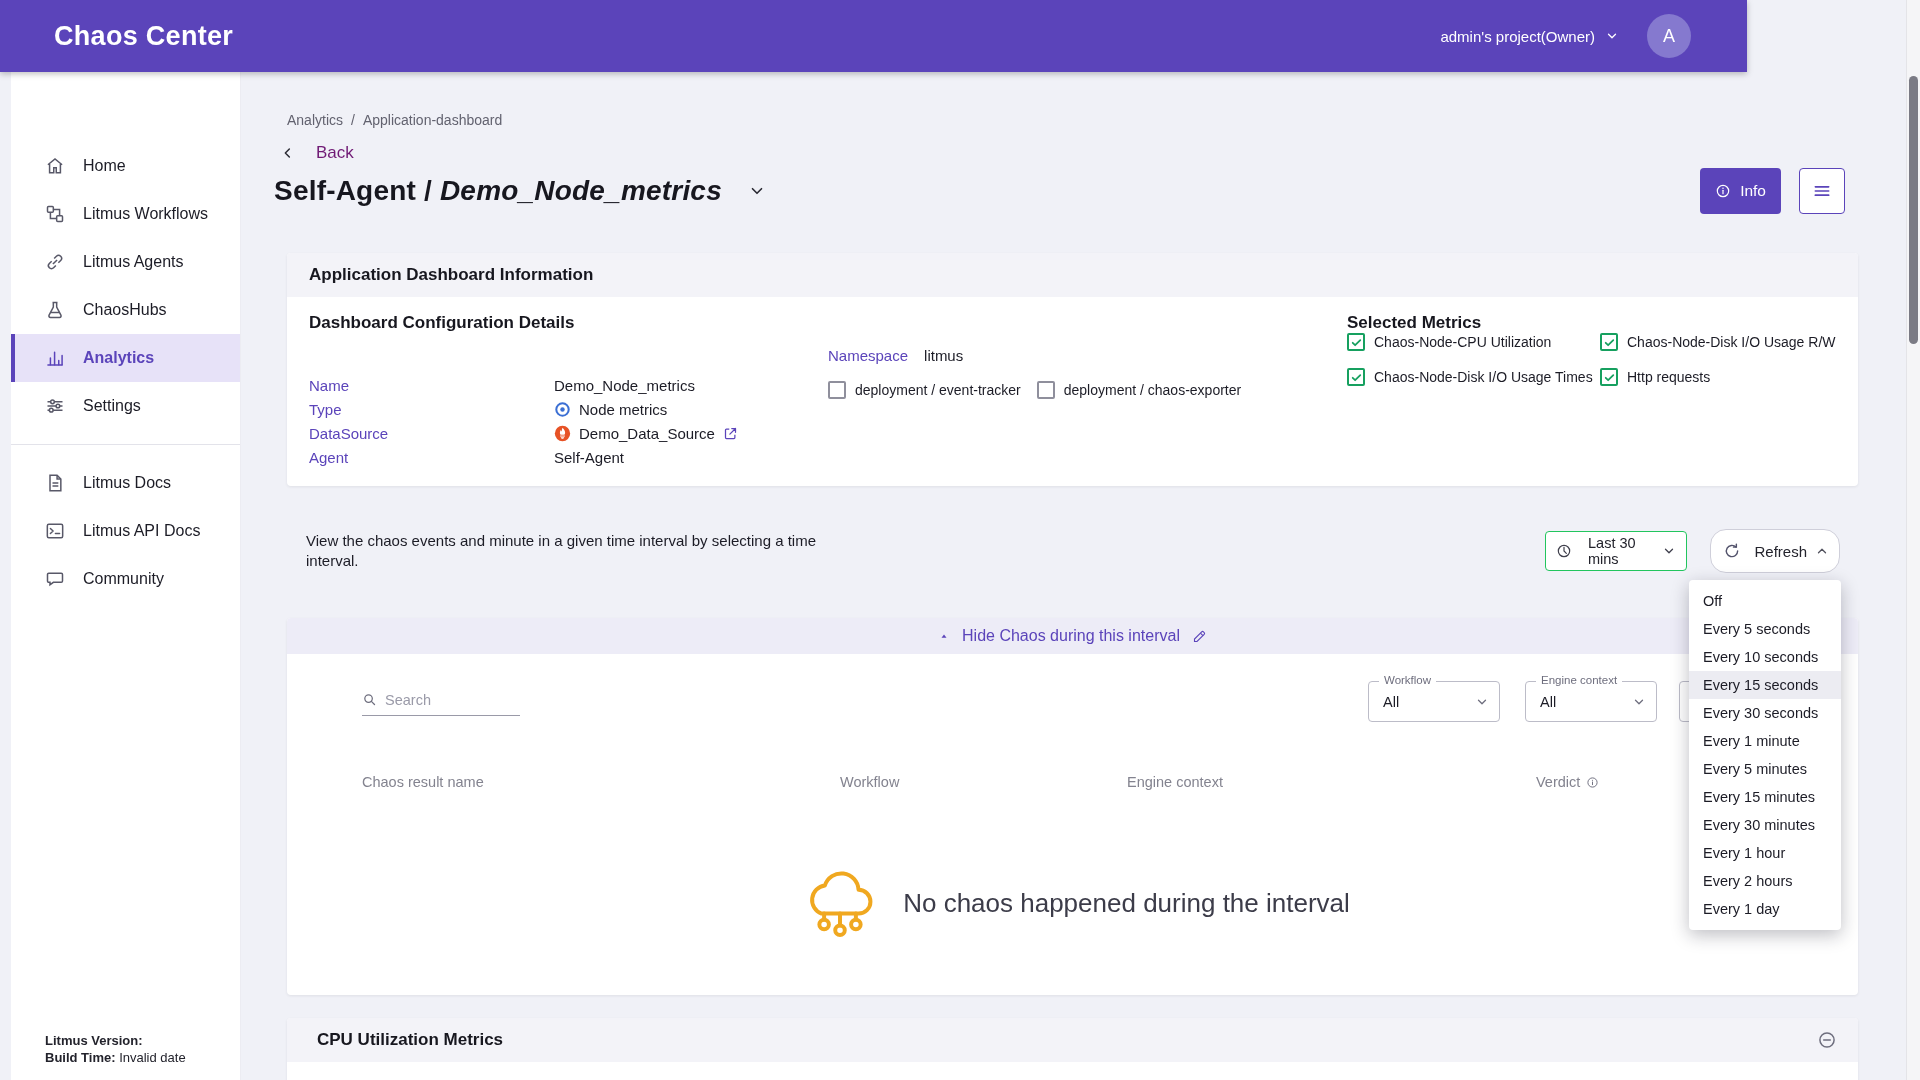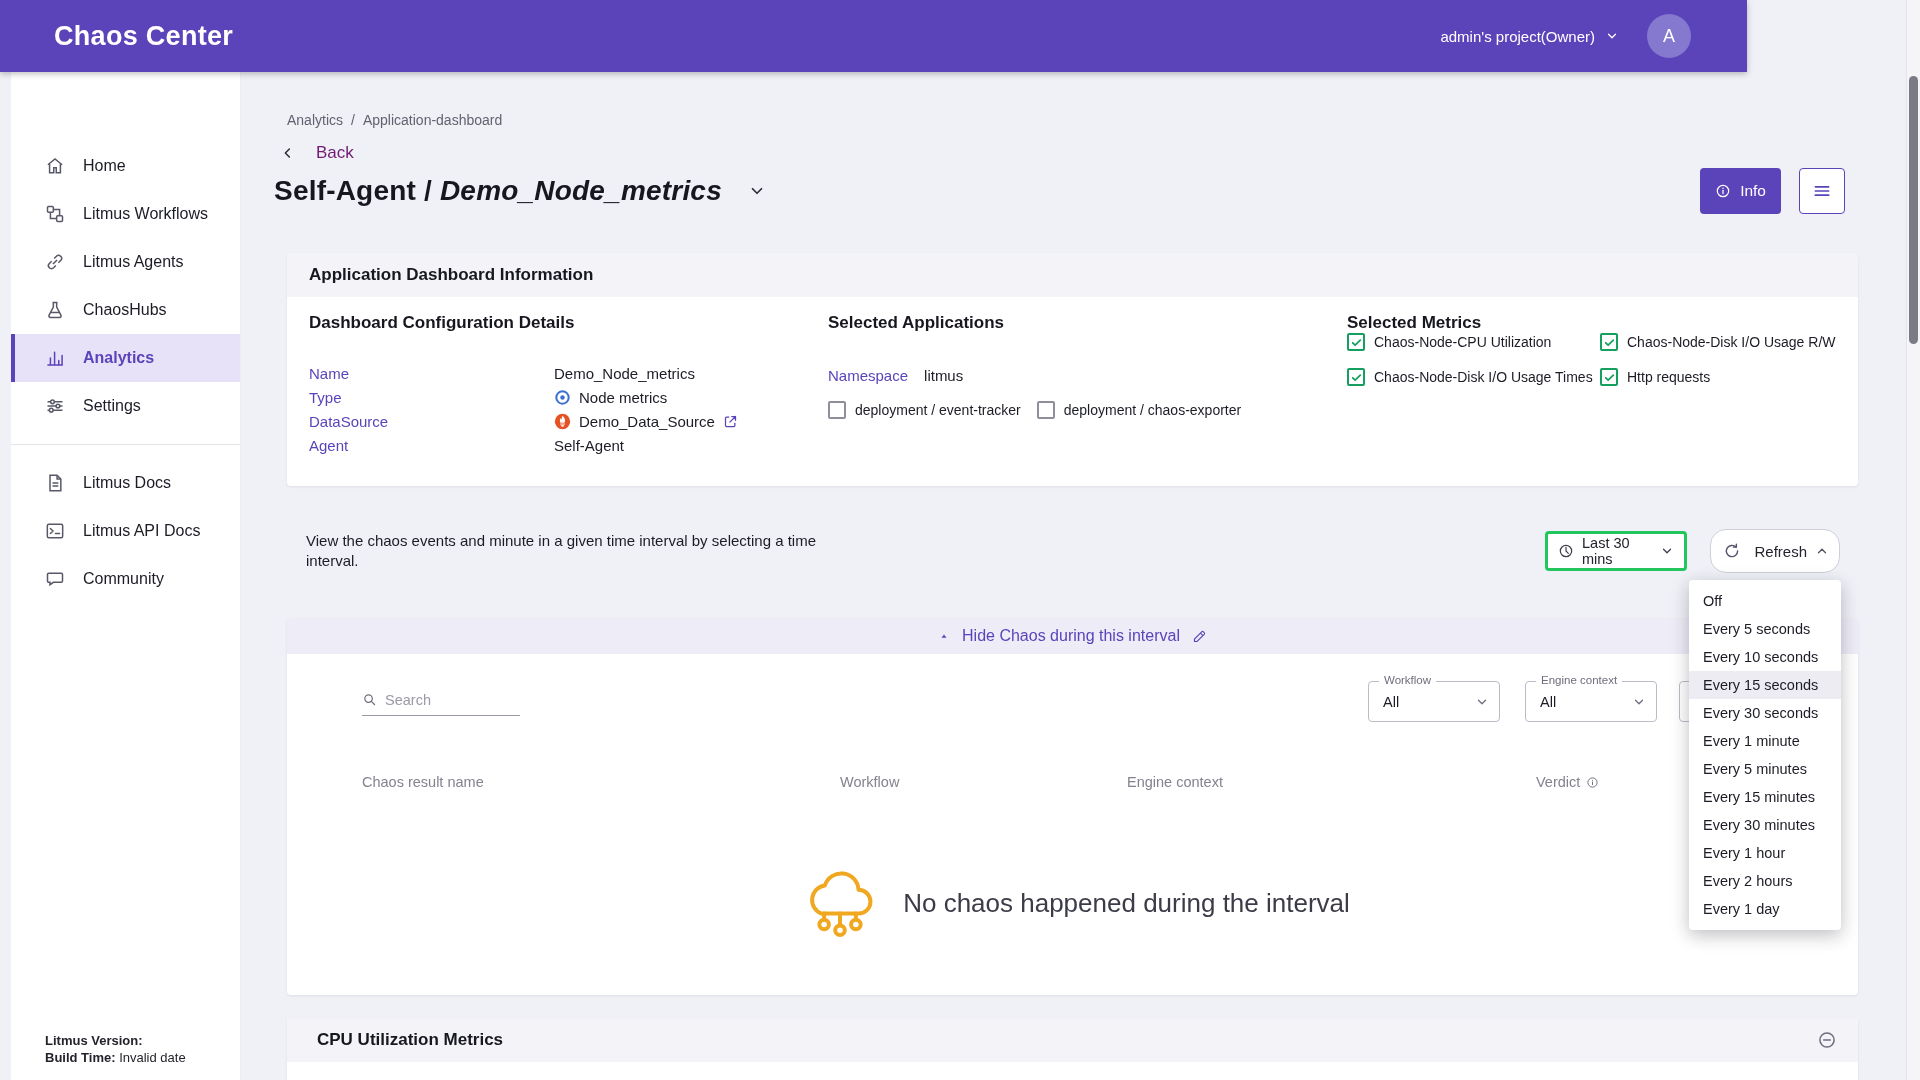--- a/index.html
+++ b/index.html
@@ -42,41 +42,41 @@
   .menu-btn{width:46px;height:46px;background:#fff;border:1.6px solid #5B44BA;border-radius:4px;color:#5B44BA;display:flex;align-items:center;justify-content:center;cursor:pointer}
 
   .card{position:absolute;left:57px;width:1571px;background:#fff;border-radius:4px;box-shadow:0 1px 3px rgba(23,23,33,.08)}
   .card-strip{height:44px;background:#F3F3F8;border-radius:4px 4px 0 0;display:flex;align-items:center;padding:0 22px;font-size:17px;font-weight:bold;color:#17171f}
 
   
   .card-info{top:181px;height:233px}
   .col{position:absolute;top:60px}
   .col h3{font-size:17px;font-weight:bold;color:#17171f}
   .col-config{left:22px;width:505px}
-  #config-rows{margin-top:28px}
+  #config-rows{margin-top:40px}
   .cfg-row{display:flex;height:24px;align-items:center;font-size:15px}
   .cfg-row .lbl{width:245px;color:#5B44BA}
   .cfg-row .val{display:flex;align-items:center;gap:8px;color:#1c1c26}
   .col-apps{left:541px;width:505px}
   .ns-row{margin-top:34px;font-size:15px;display:flex;gap:16px}
   .ns-row .lbl{color:#5B44BA}
   .ns-row .val{color:#1c1c26}
   .apps-checks{margin-top:17px;display:flex;gap:16px}
   .col-metrics{left:1060px;width:511px}
   .metrics-grid{display:grid;grid-template-columns:253px auto;row-gap:17px}
   .check-item{display:flex;align-items:center;gap:9px;font-size:14px;color:#1c1c26;cursor:pointer;white-space:nowrap}
   .cbox{width:18px;height:18px;border:2px solid #8f8f9c;border-radius:2px;background:#fff;flex:none;display:flex;align-items:center;justify-content:center}
   .cbox svg{width:13px;height:13px;display:block}
   .check-item.checked .cbox{border-color:#16A05F;color:#16A05F}
 
   
   .interval-row{position:absolute;left:57px;top:446px;width:1571px;height:66px;display:flex;align-items:center;justify-content:space-between;padding-right:18px}
   .interval-text{font-size:15px;color:#1c1c26;width:552px;line-height:20px;padding-left:19px}
   .interval-controls{display:flex;align-items:center;gap:23px}
-  .time-select{width:142px;height:40px;background:#fff;border:3px solid #22c55e;border-radius:4px;display:flex;align-items:center;gap:8px;padding:0 10px;font-size:14.5px;color:#23232c;cursor:pointer}
+  .time-select{width:142px;height:40px;background:#fff;border:1px solid #22c55e;border-radius:4px;display:flex;align-items:center;gap:16px;padding:0 10px;font-size:14.5px;color:#23232c;cursor:pointer}
   .time-select .icn{color:#3f3f4c}
   .time-select .chev{margin-left:auto}
   .refresh-group{height:44px;width:130px;background:#fff;border:1px solid #cfcfda;border-radius:16px;display:flex;align-items:center}
   .refresh-icon-btn{width:42px;height:100%;border:none;background:transparent;display:flex;align-items:center;justify-content:center;color:#52526b;cursor:pointer}
   .refresh-dd{height:100%;flex:1;border:none;background:transparent;display:flex;align-items:center;gap:8px;padding:0 10px 0 2px;font-size:15px;color:#23232c;cursor:pointer}
   .refresh-dd .icn{color:#52525e}
 
   
   .chaos-card{top:546px;height:377px}
   .toggle-bar{height:36px;background:#EDECF7;border-radius:4px 4px 0 0;display:flex;align-items:center;justify-content:center;gap:12px;cursor:pointer}
@@ -315,21 +315,20 @@
           </div>
           <div class="cfg-row">
             <span class="lbl">Agent</span>
             <span class="val">
               <span>Self-Agent</span>
             </span>
           </div>
         </div>
     </div>
     <div class="col col-apps">
-      <h3>Selected Applications</h3>
       <div class="ns-row">
         <span class="lbl">Namespace</span>
         <span class="val">litmus</span>
       </div>
       <div class="apps-checks" id="apps-checks">
           <label class="check-item">
             <span class="cbox"></span>
             <span>deployment / event-tracker</span>
           </label>
           <label class="check-item">

